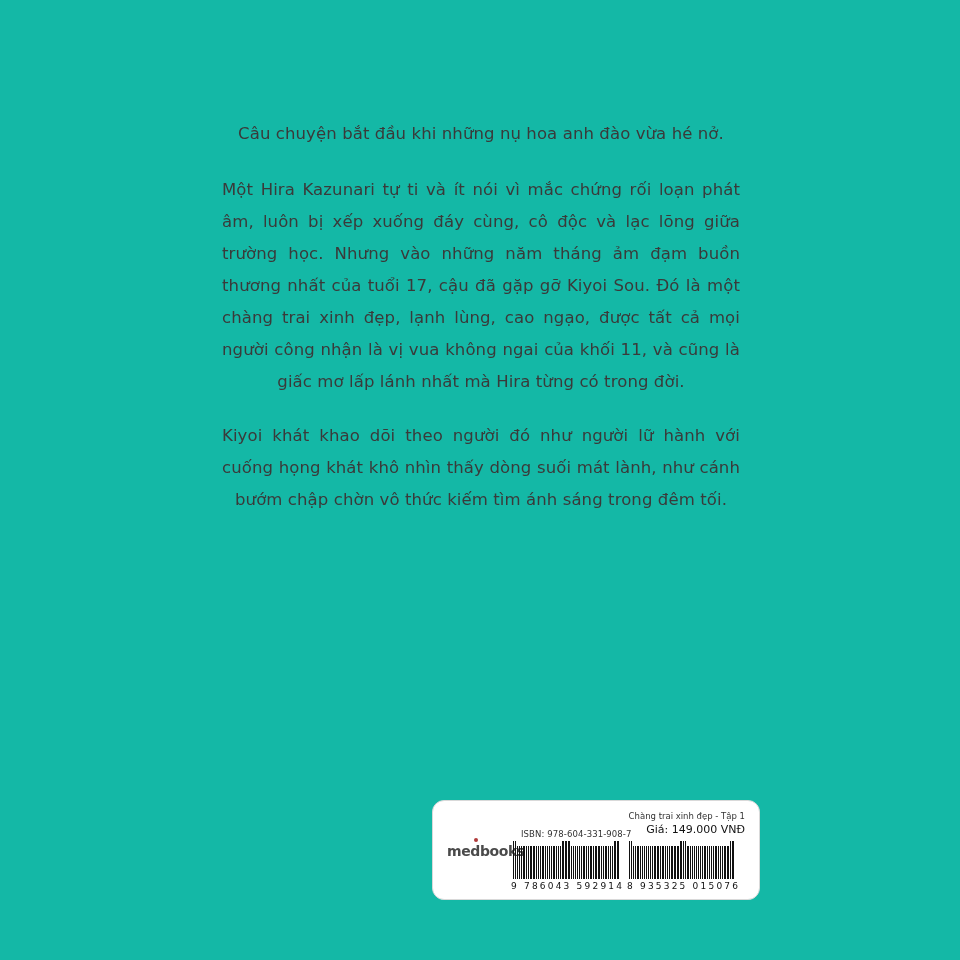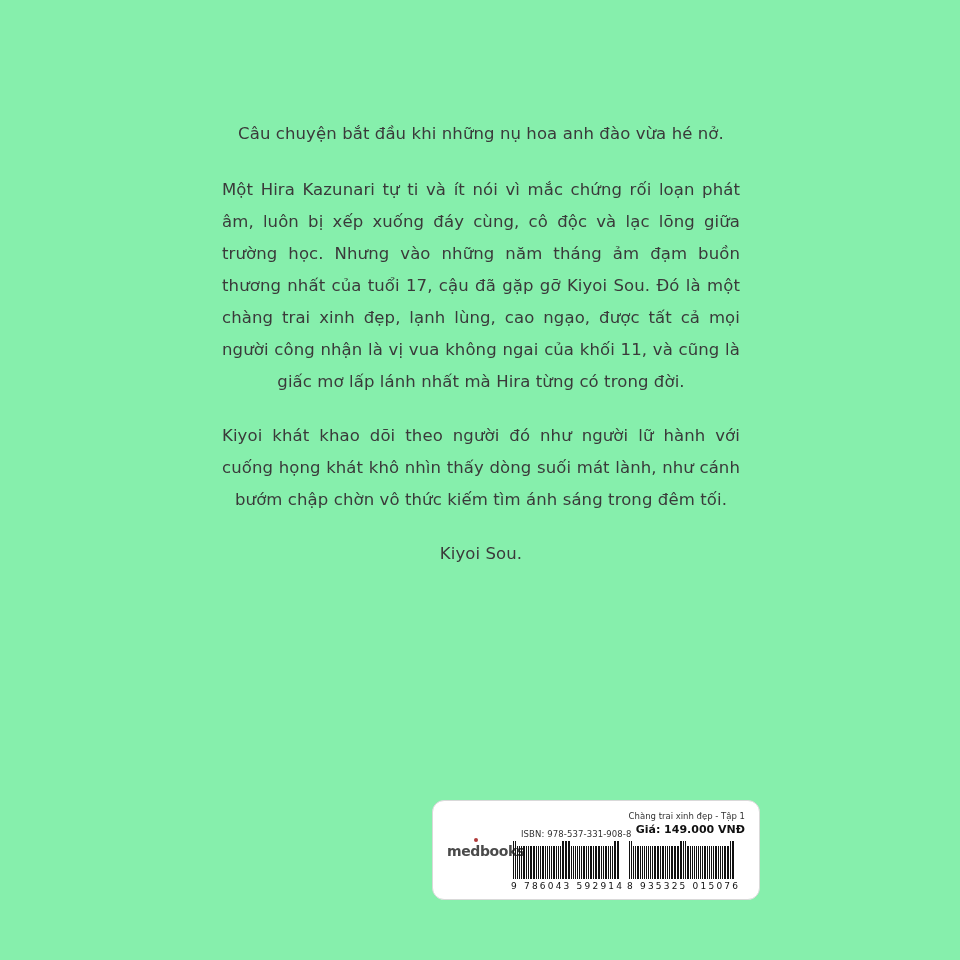--- a/index.html
+++ b/index.html
@@ -11,21 +11,21 @@
     width: 960px;
     height: 960px;
     font-family: "DejaVu Sans", sans-serif;
     color: #2b2b2b;
     position: relative;
     overflow: hidden;
   }
   .page {
     position: absolute;
     inset: 0;
-    background: #86efac;
+    background: #14b8a6;
   }
   .blurb {
     position: absolute;
     left: 222px;
     top: 118px;
     width: 518px;
   }
   .para {
     font-size: 16.5px;
     line-height: 32px;
@@ -97,21 +97,21 @@
     top: 10px;
     font-size: 8.5px;
     color: #333;
     text-align: right;
   }
   .price-line {
     position: absolute;
     right: 14px;
     top: 22px;
     font-size: 11px;
-    font-weight: bold;
+    font-weight: normal;
     color: #111;
     text-align: left;
   }
   .bc {
     position: absolute;
     top: 40px;
     height: 38px;
     display: flex;
     align-items: flex-end;
   }
@@ -134,29 +134,28 @@
 </style>
 </head>
 <body>
 
 <div class="page">
 
   <div class="blurb">
     <p class="para single lead">Câu chuyện bắt đầu khi những nụ hoa anh đào vừa hé nở.</p>
     <p class="para">Một Hira Kazunari tự ti và ít nói vì mắc chứng rối loạn phát âm, luôn bị xếp xuống đáy cùng, cô độc và lạc lõng giữa trường học. Nhưng vào những năm tháng ảm đạm buồn thương nhất của tuổi 17, cậu đã gặp gỡ Kiyoi Sou. Đó là một chàng trai xinh đẹp, lạnh lùng, cao ngạo, được tất cả mọi người công nhận là vị vua không ngai của khối 11, và cũng là giấc mơ lấp lánh nhất mà Hira từng có trong đời.</p>
     <p class="para">Kiyoi khát khao dõi theo người đó như người lữ hành với cuống họng khát khô nhìn thấy dòng suối mát lành, như cánh bướm chập chờn vô thức kiếm tìm ánh sáng trong đêm tối.</p>
-    <p class="para name">Kiyoi Sou.</p>
   </div>
 
   <div class="barcode-box">
     <div class="brand">
       <span class="brand-text">medbooks</span>
       <span class="brand-dot"></span>
     </div>
-    <div class="isbn-label">ISBN: 978-537-331-908-8</div>
+    <div class="isbn-label">ISBN: 978-604-331-908-7</div>
     <div class="title-line">Chàng trai xinh đẹp - Tập 1</div>
     <div class="price-line">Giá: 149.000 VNĐ</div>
 
     <div class="bc left" id="bc-left">
         <span class="bar" style="width: 1px; height: 38px;"></span>
         <span class="bar" style="width: 1px; height: 38px;"></span>
         <span class="bar" style="width: 1px; height: 33px;"></span>
         <span class="bar" style="width: 1px; height: 33px;"></span>
         <span class="bar" style="width: 1px; height: 33px;"></span>
         <span class="bar" style="width: 2px; height: 33px;"></span>

